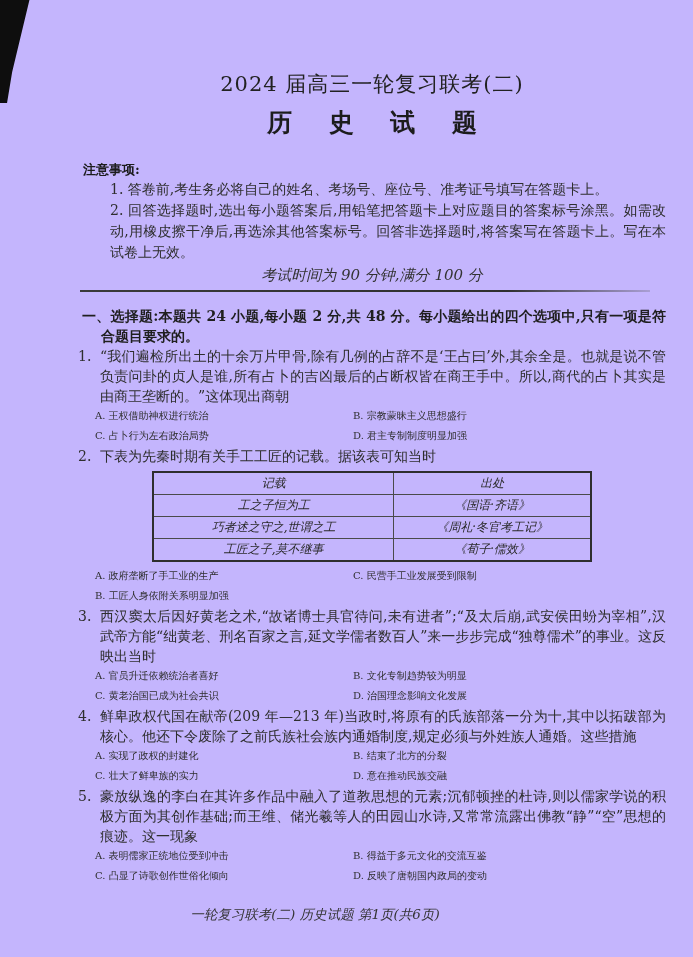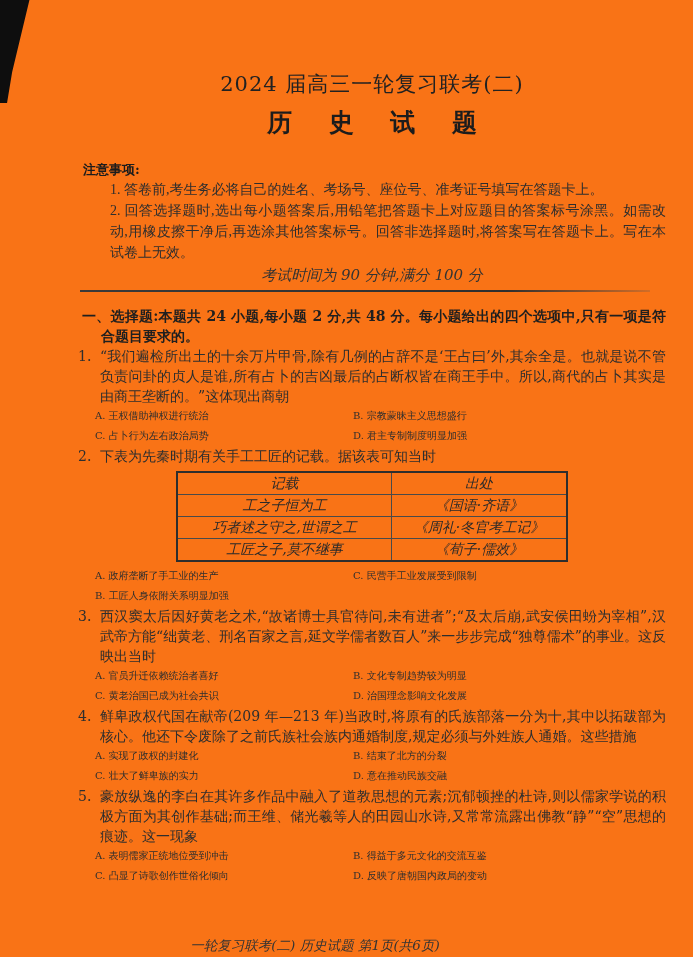--- a/index.html
+++ b/index.html
@@ -1,20 +1,20 @@
 <!DOCTYPE html>
 <html><head>
 <meta charset="utf-8">
 <style>
   html,body{margin:0;padding:0;}
   body{background:#ffffff;}
   .page{
     position:relative;
     width:693px;height:957px;
-    background:#f97316;
+    background:#c4b5fd;
     overflow:hidden;
     font-family:"DejaVu Serif","Liberation Serif",serif;
     color:#2e2e2e;
   }
   .corner-mark{
     position:absolute;left:0;top:0;
     width:32px;height:103px;background:#0e0e0e;
     clip-path:polygon(0 0,92% 0,38% 70%,22% 100%,0 100%);
   }
   .content{position:absolute;left:78px;top:58px;width:588px;}
@@ -22,21 +22,21 @@
     margin:12px 0 0;font-size:21px;font-weight:400;
     text-align:center;letter-spacing:1px;color:#222;
   }
   .title2{
     margin:8px 0 0;font-size:25px;font-weight:700;
     text-align:center;letter-spacing:14px;text-indent:14px;color:#1c1c1c;
   }
   .notice-heading{
     margin:22px 0 0 5px;font-weight:700;font-size:13px;color:#1c1c1c;
   }
-  .notice-items{margin-left:32px;font-family:Liberation Serif, serif;}
+  .notice-items{margin-left:32px;}
   .notice-item{margin:0;font-size:14px;line-height:21px;text-align:justify;}
   .time-note{
     margin:2px 0 0;text-align:center;font-style:italic;
     font-size:15px;line-height:21px;color:#333;
   }
   .rule{
     margin:4px 0 0 2px;height:2px;border:none;width:570px;
     background:linear-gradient(to right,#3a3a3a 0%,#2f2f2f 75%,rgba(90,90,90,.25) 100%);
   }
   .section-header{
@@ -48,31 +48,31 @@
     margin:0;position:relative;padding-left:22px;
     font-size:14px;line-height:20px;text-align:justify;
   }
   .qnum{position:absolute;left:0;top:0;}
   .opts{
     display:grid;grid-template-columns:258px auto;
     padding-left:17px;font-size:10px;line-height:20px;
   }
   .opt{white-space:nowrap;}
   .qtable{
-    border-collapse:collapse;margin:5px auto 4px;width:392px;
-    font-style:italic;font-size:14px;color:#2a2a2a;
+    border-collapse:collapse;margin:5px auto 4px;width:440px;
+    font-style:italic;font-size:12px;color:#2a2a2a;
     border:2px solid #2e2e2e;
   }
   .qtable th,.qtable td{
     border:1px solid #4a4a4a;text-align:center;
     padding:1px 4px;line-height:19px;font-weight:400;
   }
   .qtable th:first-child,.qtable td:first-child{width:55%;}
   .footer{
-    position:absolute;left:0;top:937px;width:630px;margin:0;
+    position:absolute;left:0;top:906px;width:630px;margin:0;
     text-align:center;font-style:italic;font-size:13.5px;color:#333;
   }
 </style>
 </head>
 <body>
 
 <div class="page">
   <div class="corner-mark"></div>
 
   <div class="content">

